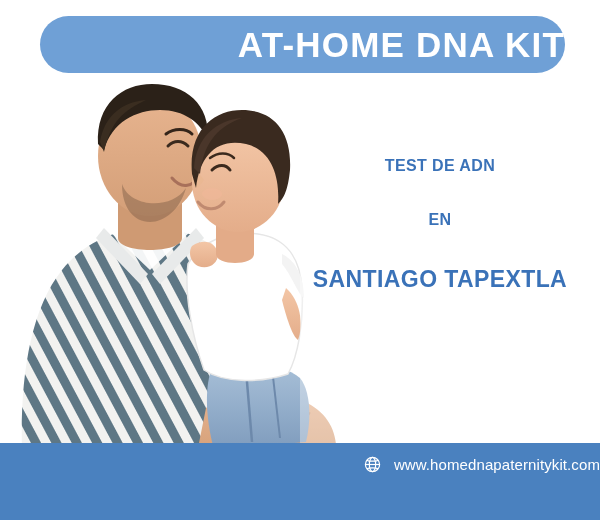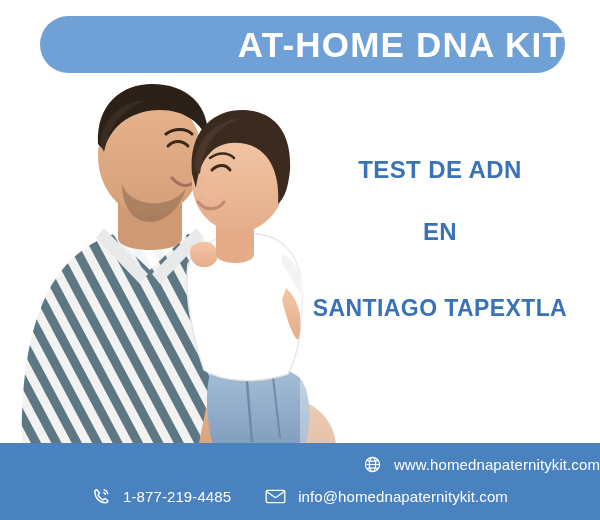--- a/index.html
+++ b/index.html
@@ -61,27 +61,27 @@
     position: absolute;
     left: 290px;
     top: 158px;
     width: 300px;
     text-align: center;
   }
   .headline-line {
     color: #3a72b8;
     font-family: "Liberation Sans", sans-serif;
     font-weight: bold;
-    font-size: 24px;
+    font-size: 16px;
     letter-spacing: 0.4px;
     line-height: 1;
     white-space: nowrap;
   }
   .headline-line.l1 { margin-bottom: 38px; }
-  .headline-line.l2 { margin-bottom: 53px; }
+  .headline-line.l2 { margin-bottom: 40px; }
   .headline-line.l3 { font-size: 23px; }
 
   
   .footer-bar {
     position: absolute;
     left: 0;
     top: 443px;
     width: 600px;
     height: 77px;
     background: #4a81bf;
@@ -232,37 +232,15 @@
             <ellipse cx="12" cy="12" rx="4" ry="9"></ellipse>
             <line x1="3" y1="12" x2="21" y2="12"></line>
             <path d="M4.8 6.5 C7.5 8.3 16.5 8.3 19.2 6.5"></path>
             <path d="M4.8 17.5 C7.5 15.7 16.5 15.7 19.2 17.5"></path>
           </svg>
         </span>
         <span class="footer-text">www.homednapaternitykit.com</span>
       </div>
     </div>
 
-    <div class="footer-row footer-row-contact">
-      <div class="footer-item">
-        <span class="footer-icon">
-          <svg width="19" height="19" viewBox="0 0 24 24" fill="none" stroke="#ffffff" stroke-width="1.8" stroke-linecap="round" stroke-linejoin="round">
-            <path d="M6.2 3.4 C5 3.4 3.6 4.6 3.6 6.2 C3.6 13.4 9.8 20 17 20 C18.6 20 20 18.6 20 17.4 L16.6 14.6 L13.6 16.4 C11.4 15 9 12.6 7.6 10.4 L9.4 7.4 Z"></path>
-            <path d="M15.2 3.6 C17.6 4.1 19.4 6 19.8 8.3"></path>
-            <path d="M14.8 7.1 C15.9 7.4 16.7 8.2 16.9 9.3"></path>
-          </svg>
-        </span>
-        <span class="footer-text">1-877-219-4485</span>
-      </div>
-
-      <div class="footer-item">
-        <span class="footer-icon">
-          <svg width="21" height="19" viewBox="0 0 26 20" fill="none" stroke="#ffffff" stroke-width="1.6" stroke-linejoin="round">
-            <rect x="1.5" y="2.5" width="23" height="15" rx="1.5"></rect>
-            <path d="M1.5 3.5 L13 11.5 L24.5 3.5"></path>
-          </svg>
-        </span>
-        <span class="footer-text">info@homednapaternitykit.com</span>
-      </div>
-    </div>
 
   </div>
 </div>
 
 </body></html>

